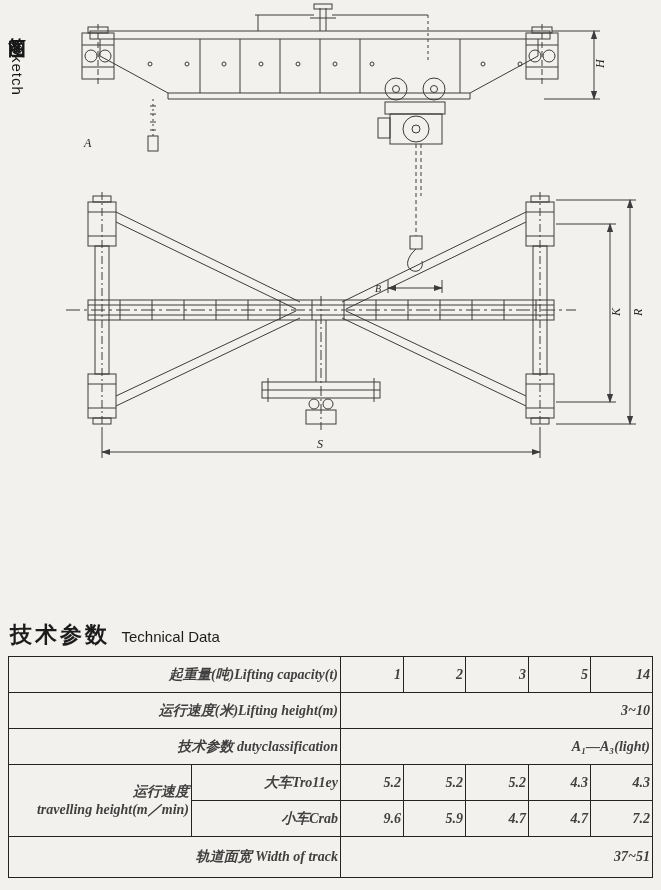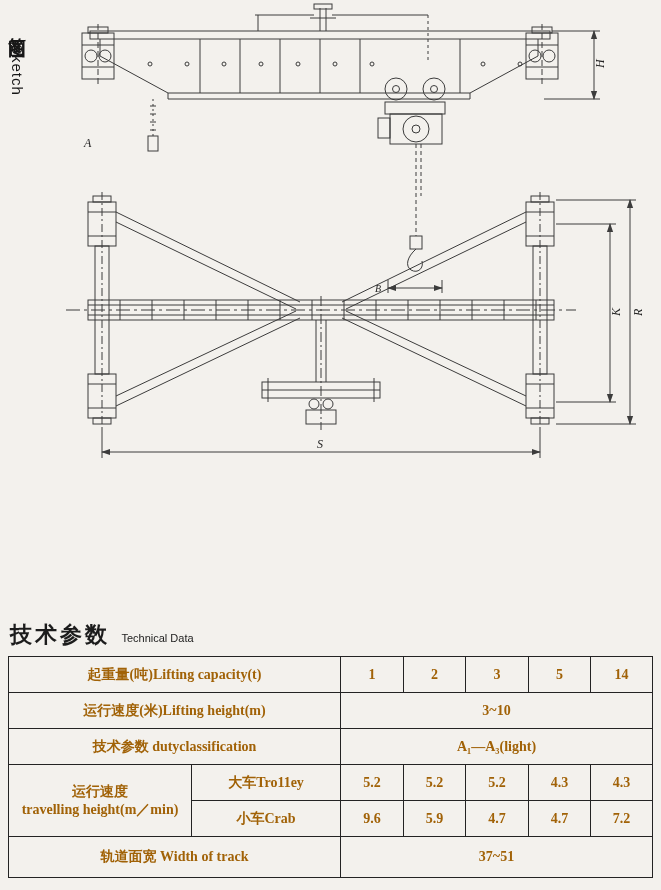--- a/index.html
+++ b/index.html
@@ -22,34 +22,34 @@
   .sketch-label .en{font-size:15px;margin-top:10px;letter-spacing:1px;}
   
   .drawing{position:absolute;left:0;top:0;}
   
   .section-heading{
     position:absolute;left:10px;top:620px;
     font-family:"Liberation Sans",sans-serif;
     white-space:nowrap;
   }
   .section-heading .zh{font-size:22px;font-weight:700;letter-spacing:3px;}
-  .section-heading .en{font-size:11px;margin-left:7px;}
+  .section-heading .en{font-size:15px;margin-left:7px;}
   
   table.tech{
     position:absolute;left:8px;top:656px;
     width:644px;
     border-collapse:collapse;
     table-layout:fixed;
     font-family:"Liberation Serif",serif;
   }
   table.tech td{
     border:1px solid #232323;
-    text-align:center;vertical-align:middle;
-    font-weight:700;font-size:14px;color:#a16207;
-    height:35px;padding:0 2px;
+    text-align:right;vertical-align:middle;
+    font-weight:700;font-size:14px;color:#404040;
+    height:35px;padding:0 2px;font-style:italic;
   }
   table.tech tr.last td{height:40px;}
   .speed-cell div{line-height:1.25;}
   svg text{fill:#222;font-family:"Liberation Serif",serif;font-style:italic;}
 </style>
 </head>
 <body>
 
 <div class="sketch-label">
   <span class="zh">简图</span>

